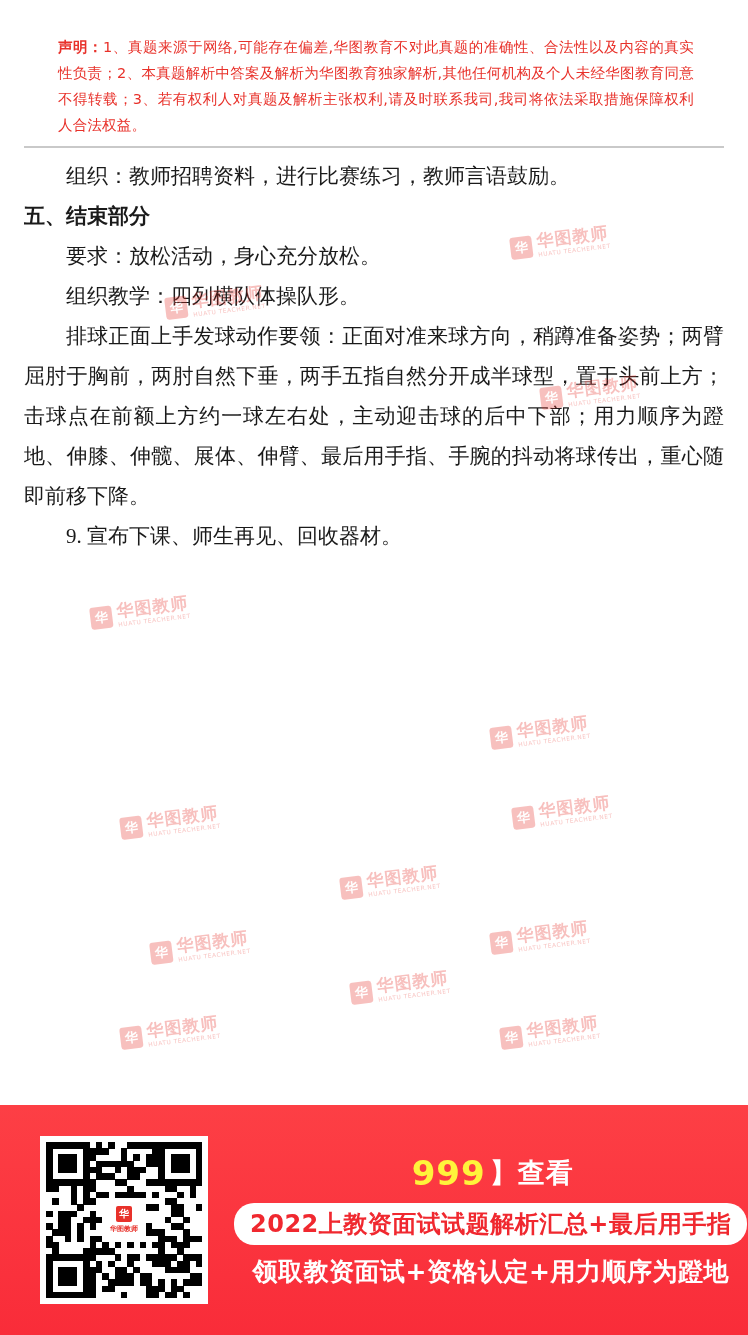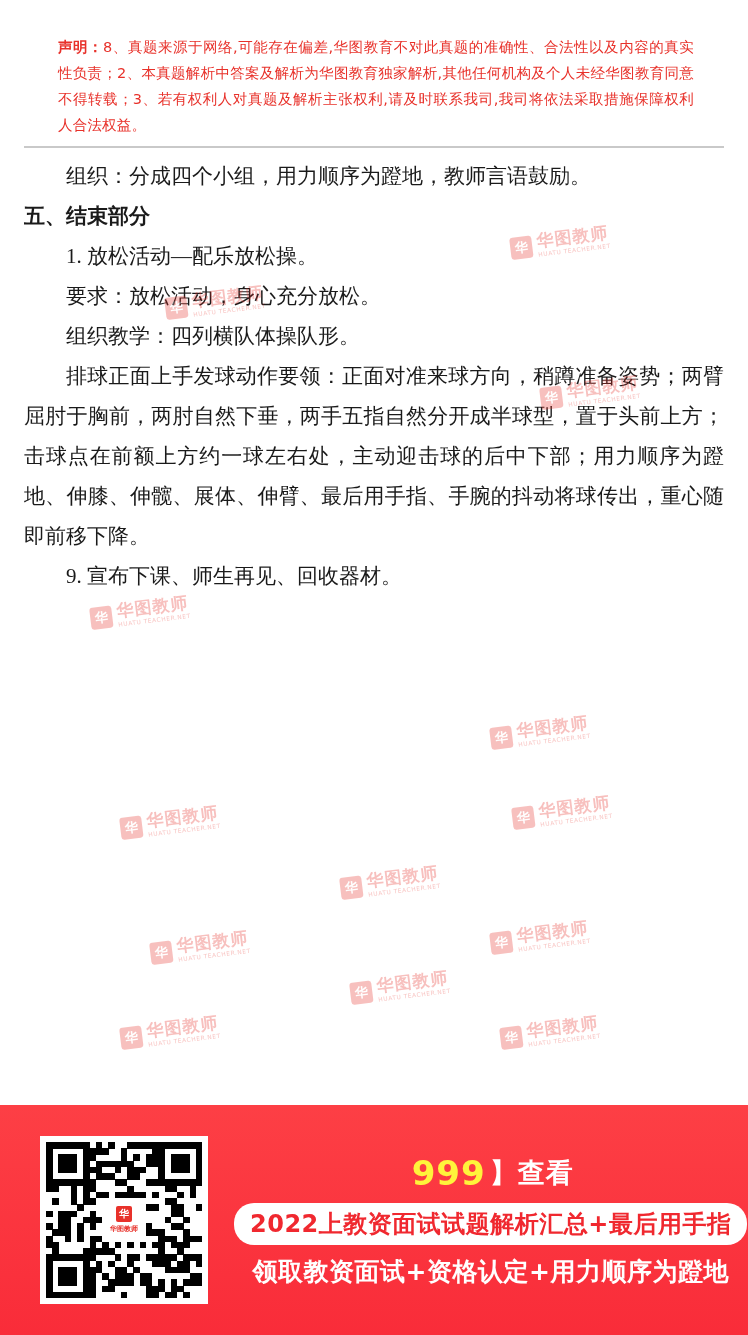--- a/index.html
+++ b/index.html
@@ -210,28 +210,27 @@
     font-weight: bold;
     font-size: 25px;
     letter-spacing: 0.5px;
     white-space: nowrap;
   }
 </style>
 </head>
 <body>
 
 <div class="disclaimer">
-  <b>声明：</b><span>8、真题来源于网络,可能存在偏差,华图教育不对此真题的准确性、合法性以及内容的真实性负责；2、本真题解析中答案及解析为华图教育独家解析,其他任何机构及个人未经华图教育同意不得转载；3、若有权利人对真题及解析主张权利,请及时联系我司,我司将依法采取措施保障权利人合法权益。</span>
+  <b>声明：</b><span>1、真题来源于网络,可能存在偏差,华图教育不对此真题的准确性、合法性以及内容的真实性负责；2、本真题解析中答案及解析为华图教育独家解析,其他任何机构及个人未经华图教育同意不得转载；3、若有权利人对真题及解析主张权利,请及时联系我司,我司将依法采取措施保障权利人合法权益。</span>
 </div>
 <div class="disclaimer-rule"></div>
 
 <div class="doc">
-  <p class="p-indent">组织：分成四个小组，用力顺序为蹬地，教师言语鼓励。</p>
+  <p class="p-indent">组织：教师招聘资料，进行比赛练习，教师言语鼓励。</p>
   <p class="p-heading">五、结束部分</p>
-  <p class="p-indent">1. 放松活动—配乐放松操。</p>
   <p class="p-indent">要求：放松活动，身心充分放松。</p>
   <p class="p-indent">组织教学：四列横队体操队形。</p>
   <p class="p-indent">排球正面上手发球动作要领：正面对准来球方向，稍蹲准备姿势；两臂屈肘于胸前，两肘自然下垂，两手五指自然分开成半球型，置于头前上方；击球点在前额上方约一球左右处，主动迎击球的后中下部；用力顺序为蹬地、伸膝、伸髋、展体、伸臂、最后用手指、手腕的抖动将球传出，重心随即前移下降。</p>
   <p class="p-indent">9. 宣布下课、师生再见、回收器材。</p>
 </div>
 
 <div class="wm" style="left:165px; top:290px;">
   <div class="wm-badge">华</div>
   <div class="wm-text">
     <div class="wm-main">华图教师</div>

